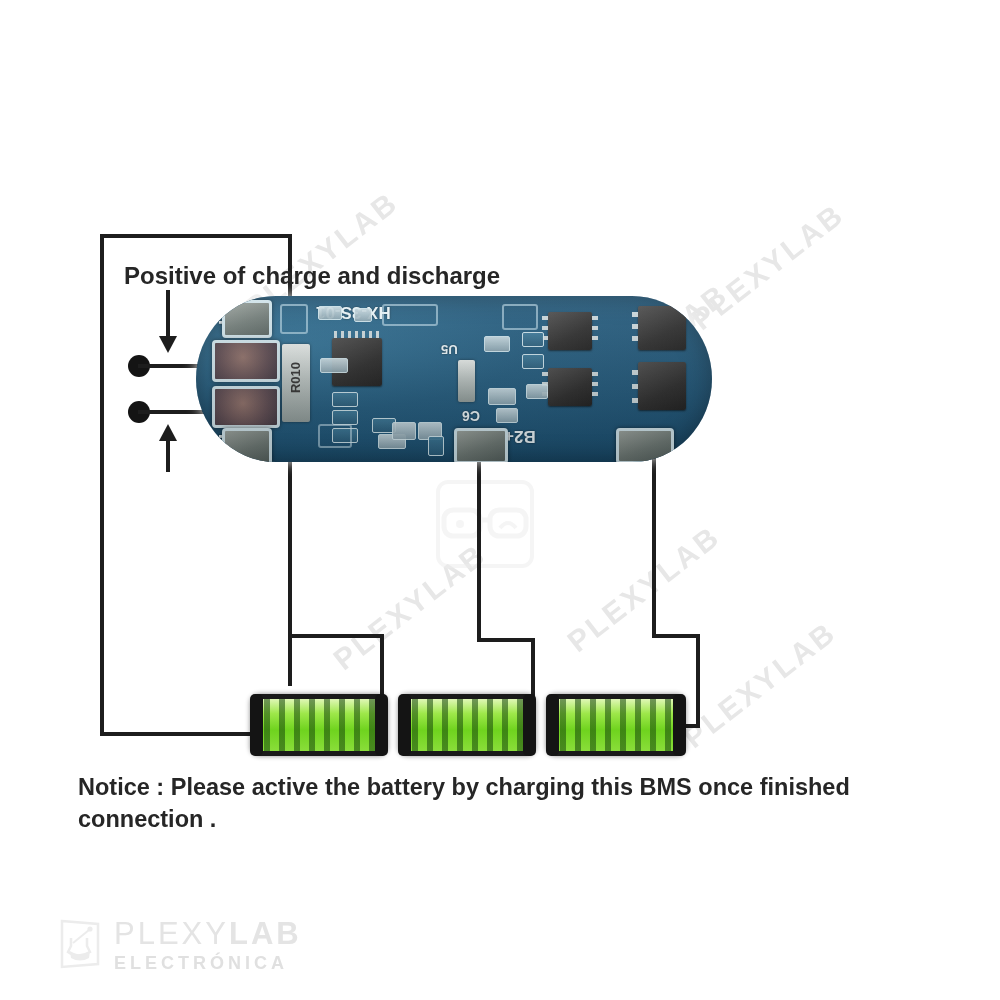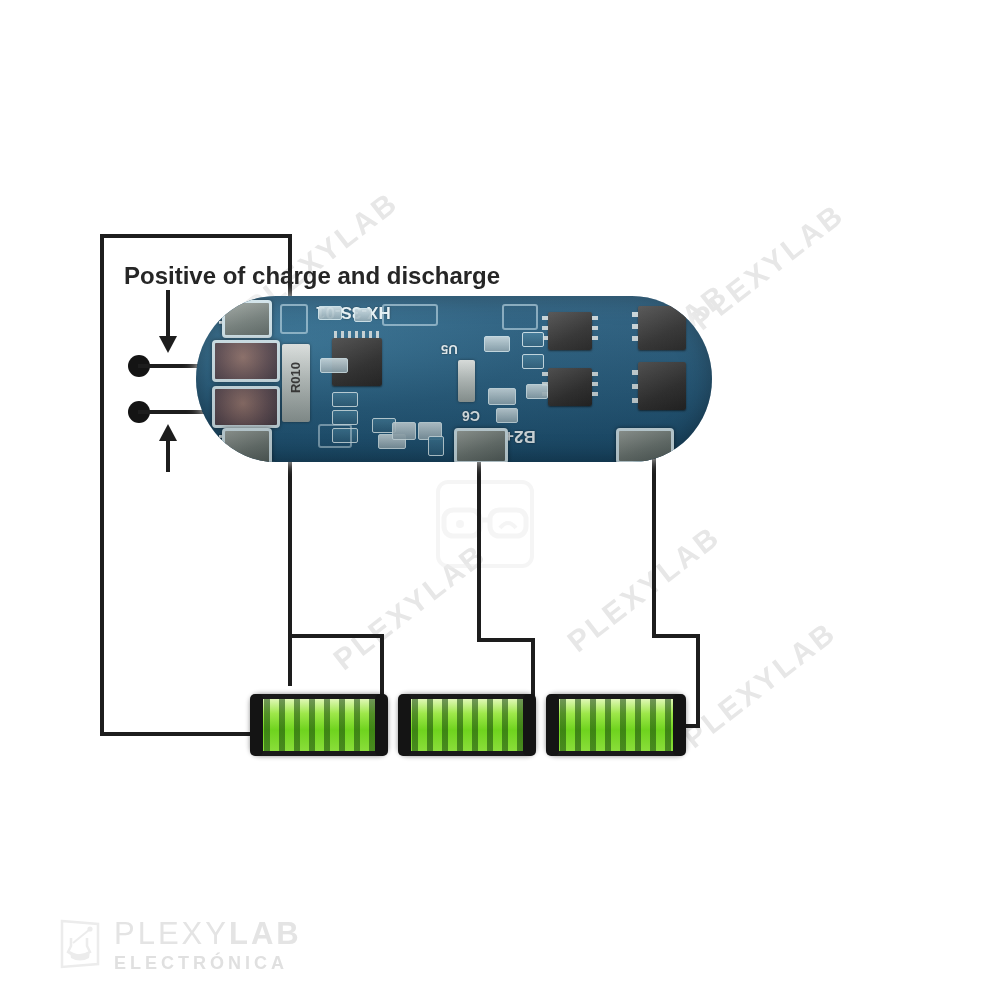--- a/index.html
+++ b/index.html
@@ -263,20 +263,21 @@
   </div>
   <div class="batt" style="left:398px;width:138px;">
     <div class="cap l"></div>
     <div class="cap r"></div>
   </div>
   <div class="batt" style="left:546px;width:140px;">
     <div class="cap l"></div>
     <div class="cap r"></div>
   </div>
 
+  <div class="notice">Notice : Please active the battery by charging this BMS once finished connection .</div>
 
   <div id="logo">
     <div class="mark">
       <svg width="44" height="52" viewBox="0 0 44 52">
         <path d="M4 3 L40 6 L40 46 L4 49 Z" fill="none" stroke="#ececec" stroke-width="2.5"></path>
         <path d="M13 20 L13 28 L10 34 q10 7 22 0 L29 28 L29 20" fill="none" stroke="#ececec" stroke-width="2.5"></path>
         <path d="M12 33 q10 7 20 0 L31 40 q-9 5 -18 0 Z" fill="#ececec"></path>
         <path d="M15 25 L31 12" stroke="#ececec" stroke-width="2"></path>
         <circle cx="32" cy="11" r="2.6" fill="#ececec"></circle>
       </svg>

